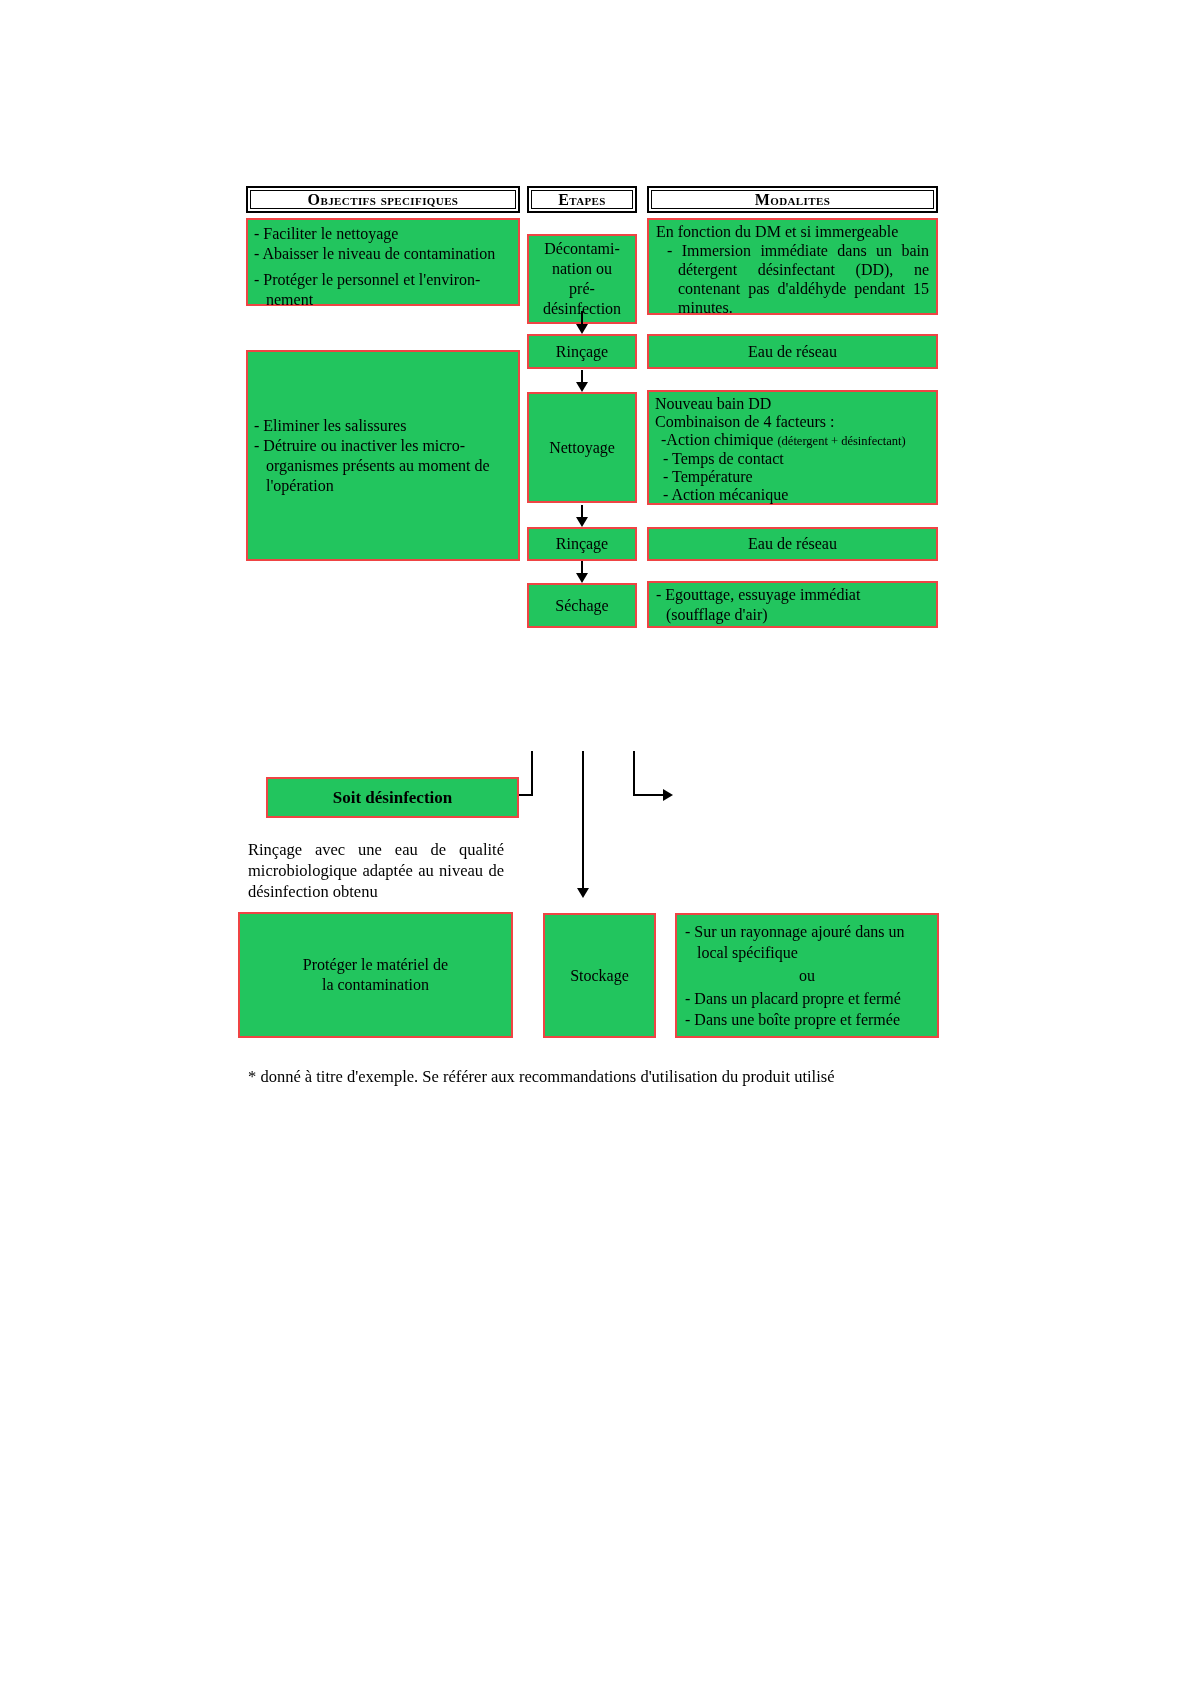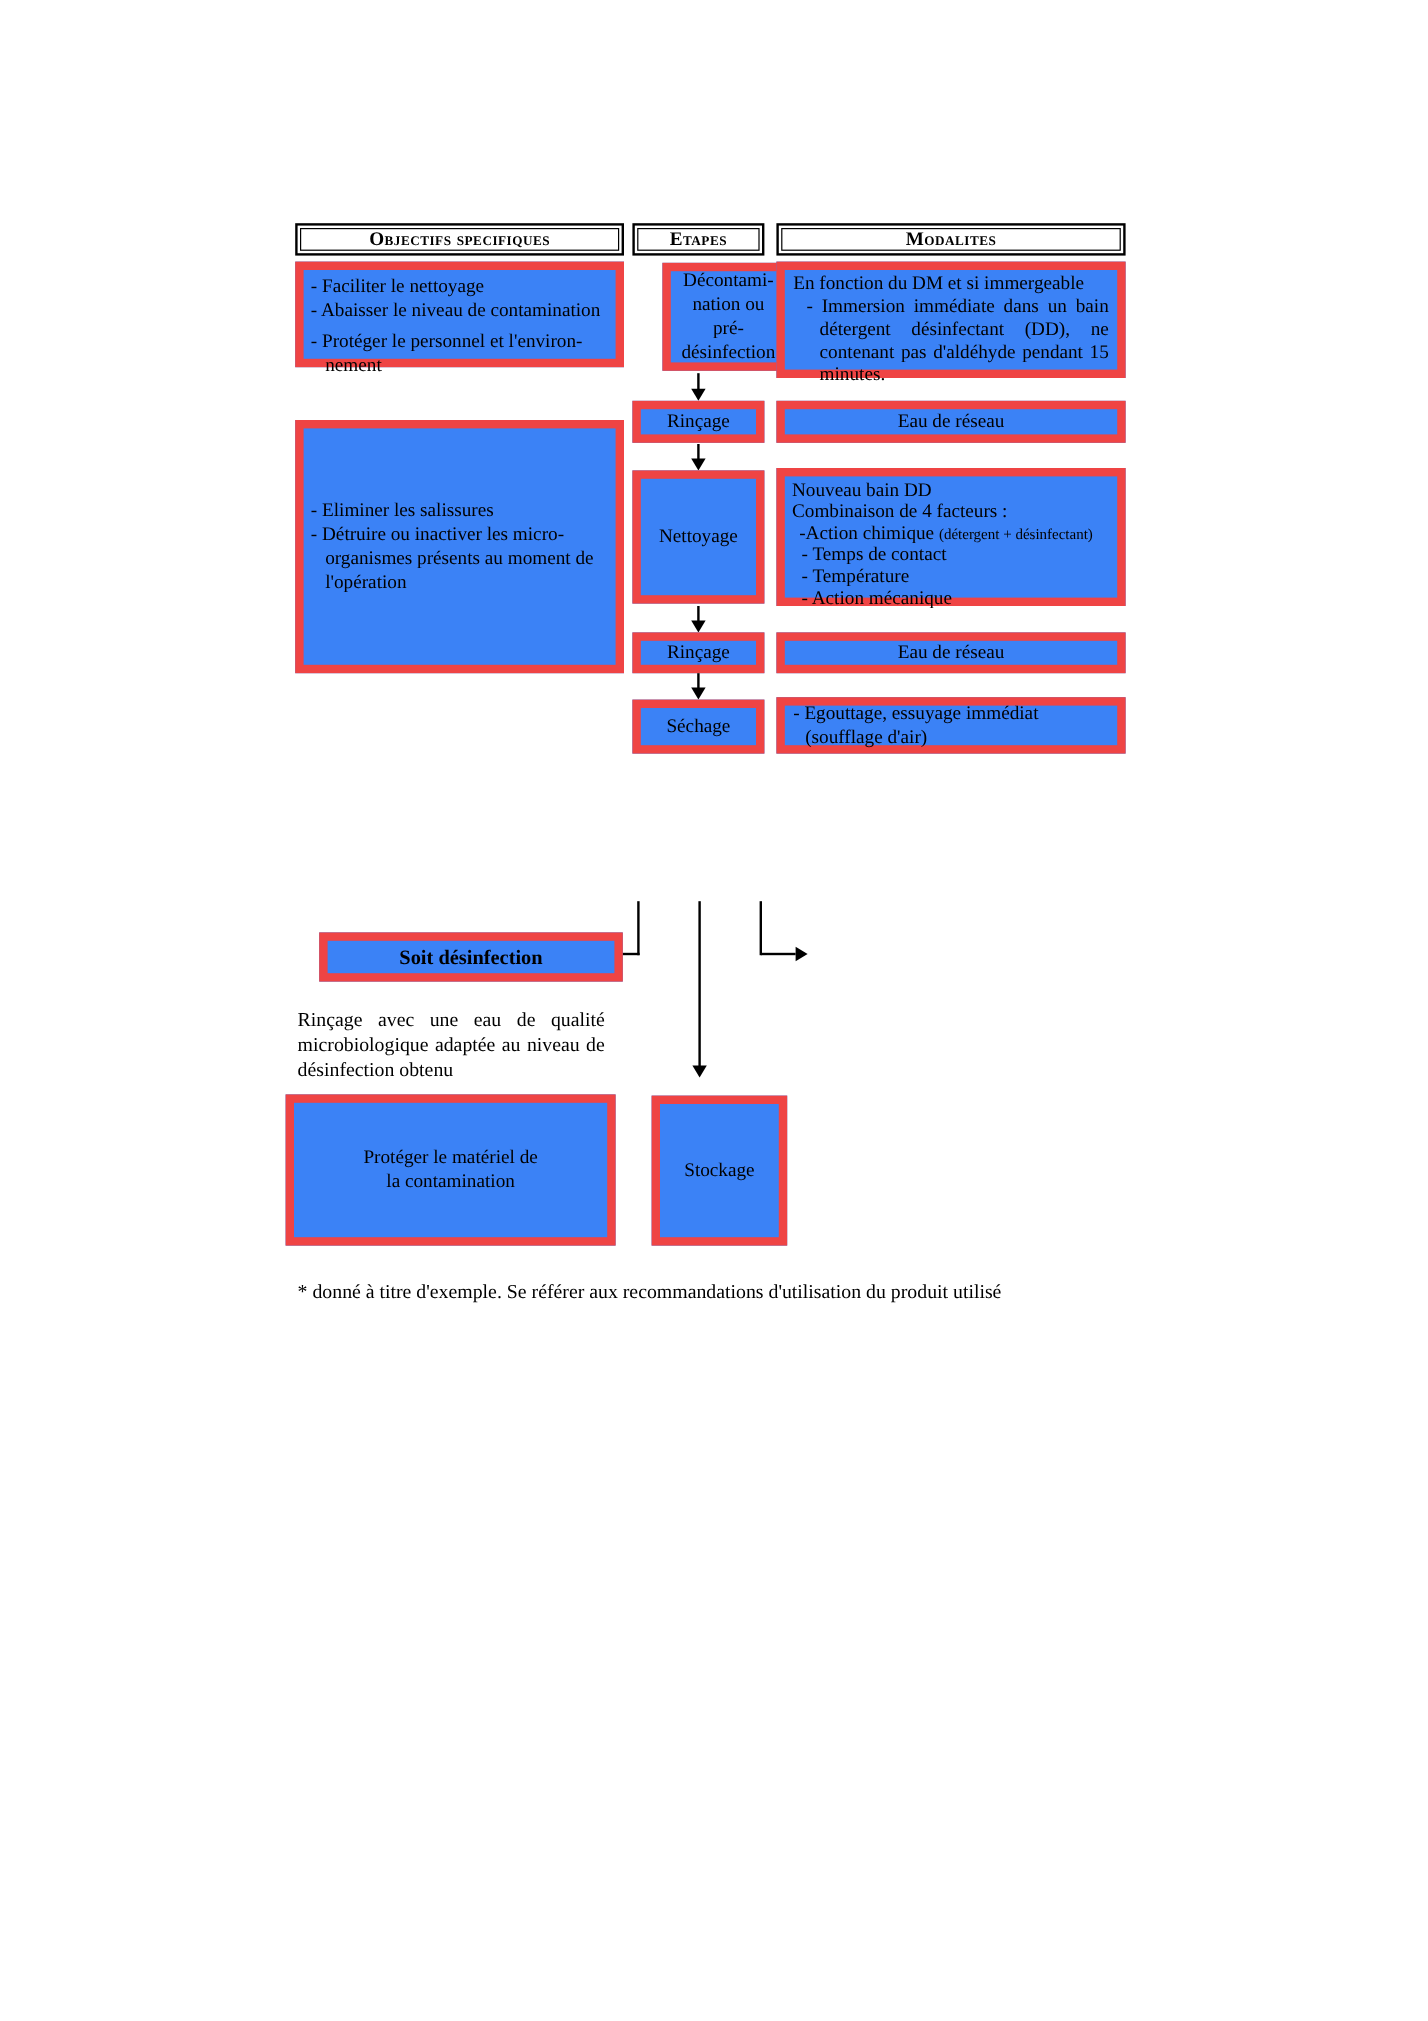--- a/index.html
+++ b/index.html
@@ -1,19 +1,19 @@
 <!DOCTYPE html>
 <html><head>
 <meta charset="utf-8">
 <style>
   html,body{margin:0;padding:0;background:#fff;}
   #page{position:relative;width:1190px;height:1200px;background:#ffffff;
         font-family:"Liberation Serif","DejaVu Serif",serif;color:#000;padding-left:44px;}
   .abs{position:absolute;box-sizing:border-box;}
-  .box{position:absolute;box-sizing:border-box;border:7px solid #ef4444;background:#3b82f6;
+  .box{position:absolute;box-sizing:border-box;border:2px solid #ef4444;background:#22c55e;
        font-size:16px;line-height:20px;}
   .vcenter{display:flex;flex-direction:column;justify-content:center;}
   .hcenter{align-items:center;text-align:center;}
   .hdr{position:absolute;box-sizing:border-box;border:2px solid #000;background:#fff;padding:2px;}
   .hdr-in{border:1px solid #000;height:100%;box-sizing:border-box;display:flex;
           align-items:center;justify-content:center;font-weight:bold;
           font-variant:small-caps;font-size:16px;letter-spacing:0.4px;}
   .line{white-space:nowrap;}
   .ind{padding-left:12px;}
   .vline{position:absolute;width:2px;background:#000;}
@@ -44,21 +44,21 @@
   <div class="hdr" style="left:647px;top:186px;width:291px;height:27px;">
     <div class="hdr-in">Modalites</div>
   </div>
 
   <div class="box" style="left:246px;top:218px;width:274px;height:88px;padding:4px 6px;">
     <div class="line">- Faciliter le nettoyage</div>
     <div class="line">- Abaisser le niveau de contamination</div>
     <div class="line" style="margin-top:6px;">- Protéger le personnel et l'environ-</div>
     <div class="line ind">nement</div>
   </div>
-  <div class="box vcenter hcenter" style="left:527px;top:219px;width:110px;height:90px;margin-left:25px;">
+  <div class="box vcenter hcenter" style="left:527px;top:234px;width:110px;height:90px;">
     <div class="line">Décontami-</div>
     <div class="line">nation ou</div>
     <div class="line">pré-</div>
     <div class="line">désinfection</div>
   </div>
   <div class="box" style="left:647px;top:218px;width:291px;height:97px;padding:2px 7px;line-height:19px;">
     <div>En fonction du DM et si immergeable</div>
     <div class="just hang">- Immersion immédiate dans un bain détergent désinfectant (DD), ne contenant pas d'aldéhyde pendant 15 minutes.</div>
   </div>
 
@@ -136,16 +136,27 @@
 
   <div class="abs just note" style="left:248px;top:839px;width:256px;">Rinçage avec une eau de qualité microbiologique adaptée au niveau de désinfection obtenu</div>
 
   <div class="box vcenter hcenter" style="left:238px;top:912px;width:275px;height:126px;">
     <div>Protéger le matériel de</div>
     <div>la contamination</div>
   </div>
   <div class="box vcenter hcenter" style="left:543px;top:913px;width:113px;height:125px;">
     <div>Stockage</div>
   </div>
+  <div class="box" style="left:675px;top:913px;width:264px;height:125px;padding:6px 8px;line-height:21px;display:flex;flex-direction:column;justify-content:space-between;">
+    <div>
+      <div class="line">- Sur un rayonnage ajouré dans un</div>
+      <div class="line ind">local spécifique</div>
+    </div>
+    <div style="text-align:center;">ou</div>
+    <div>
+      <div class="line">- Dans un placard propre et fermé</div>
+      <div class="line">- Dans une boîte propre et fermée</div>
+    </div>
+  </div>
 
   <div class="abs note" style="left:248px;top:1066px;width:720px;">* donné à titre d'exemple. Se référer aux recommandations d'utilisation du produit utilisé</div>
 
 </div>
 
 </body></html>

